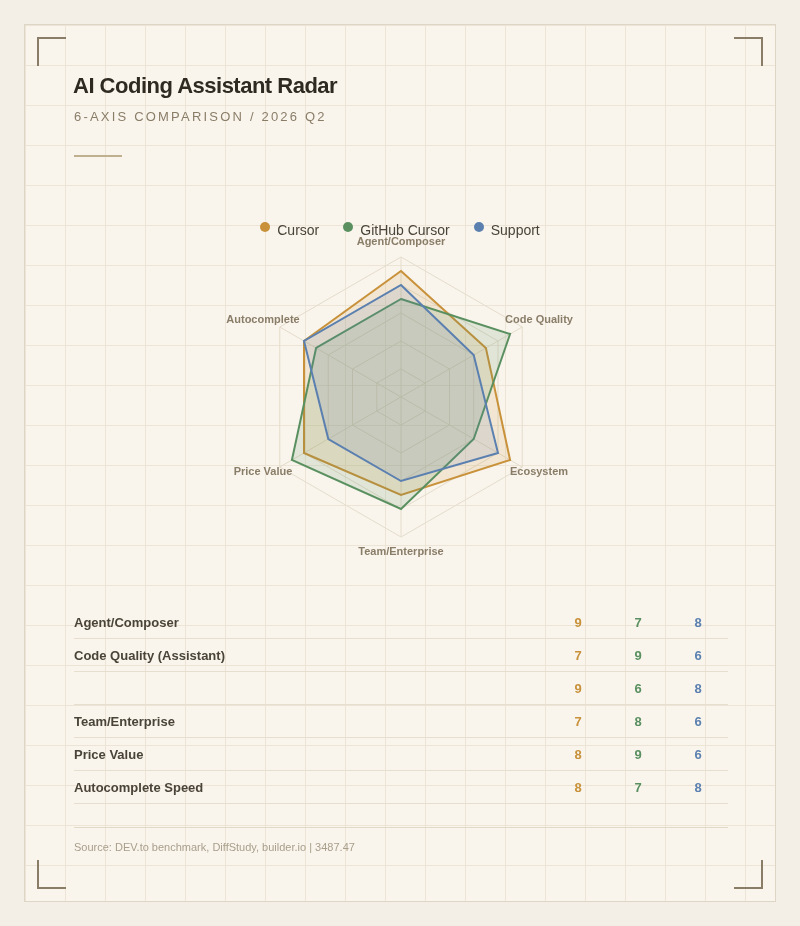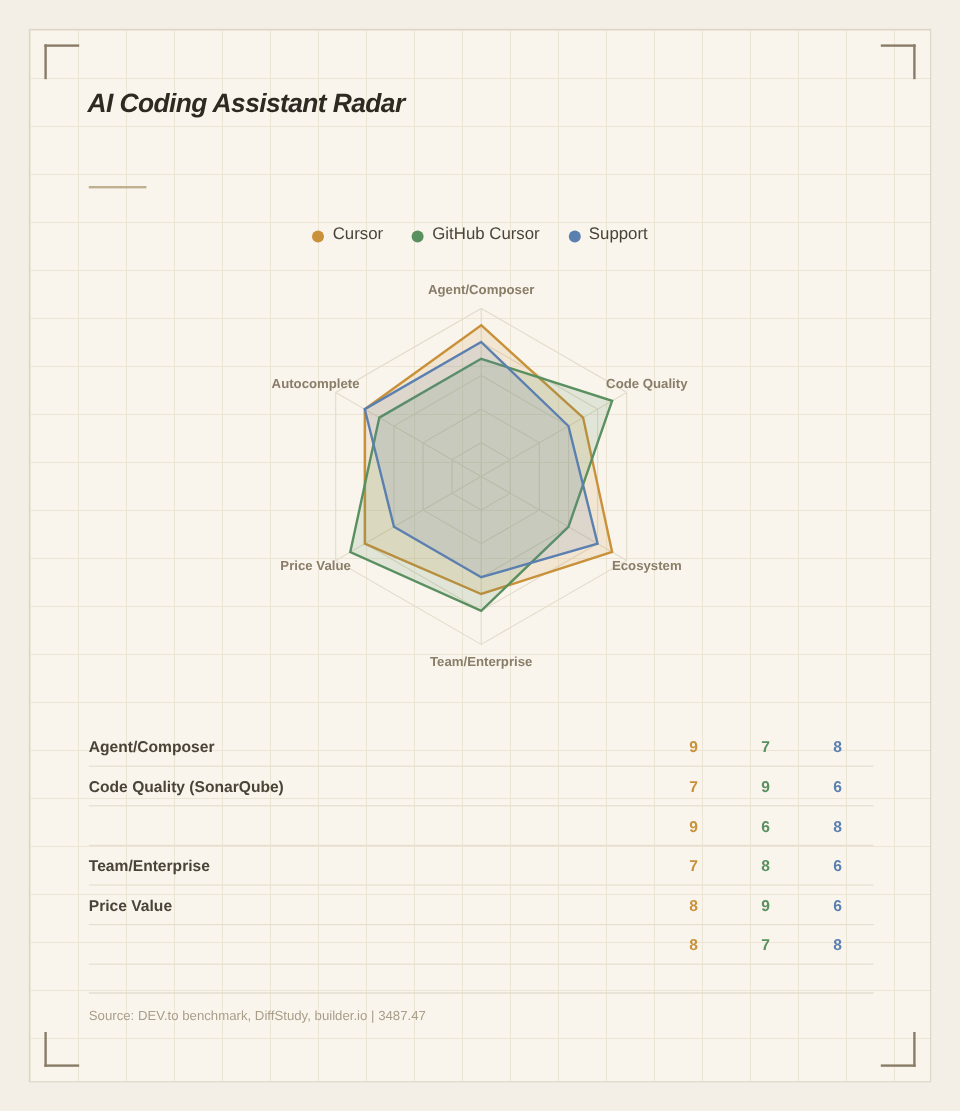--- a/index.html
+++ b/index.html
@@ -5,25 +5,25 @@
   html,body{margin:0;padding:0;}
   body{width:800px;height:926px;background:#f3efe7;position:relative;overflow:hidden;font-family:"Liberation Sans","DejaVu Sans",sans-serif;}
   .card{position:absolute;left:24px;top:24px;width:750px;height:876px;border:1px solid #ddd6c6;background-color:#f9f5ed;
     background-image:linear-gradient(to right,#ece5d6 1px,transparent 1px),linear-gradient(to bottom,#ece5d6 1px,transparent 1px);
     background-size:40px 40px;background-position:0 0;}
   .corner{position:absolute;width:27px;height:27px;border-color:#8a7d68;border-style:solid;border-width:0;}
   .c-tl{left:12px;top:12px;border-top-width:2px;border-left-width:2px;}
   .c-tr{right:12px;top:12px;border-top-width:2px;border-right-width:2px;}
   .c-bl{left:12px;bottom:12px;border-bottom-width:2px;border-left-width:2px;}
   .c-br{right:12px;bottom:12px;border-bottom-width:2px;border-right-width:2px;}
-  .title{position:absolute;left:48px;top:48px;font-size:22px;font-weight:bold;color:#2e2a22;letter-spacing:-0.5px;margin:0;font-style:italic;}
+  .title{position:absolute;left:48px;top:48px;font-size:22px;font-weight:bold;color:#2e2a22;letter-spacing:-0.5px;margin:0;}
   .subtitle{position:absolute;left:49px;top:84px;font-size:13px;color:#8a7d68;letter-spacing:2.2px;}
   .divider{position:absolute;left:49px;top:130px;width:48px;height:2px;background:#bfb08f;}
   .legend{position:absolute;left:0;top:161px;width:750px;display:flex;justify-content:center;gap:24px;font-size:14px;color:#4a4438;}
-  .legend-item{display:flex;align-items:flex-end;gap:7px;}
+  .legend-item{display:flex;align-items:flex-start;gap:7px;margin-top:36px;}
   .dot{width:10px;height:10px;border-radius:50%;display:inline-block;}
   svg.radar{position:absolute;left:-24px;top:-24px;}
   .axis-label{font-size:11px;font-weight:bold;fill:#8a7d68;font-family:"Liberation Sans","DejaVu Sans",sans-serif;}
   .table{position:absolute;left:49px;top:581px;width:654px;}
   .row{position:relative;height:32px;border-bottom:1px solid #e6dfcf;display:flex;align-items:center;}
   .row .label{font-size:13px;font-weight:bold;color:#4a4438;flex:1;}
   .row .v{position:absolute;font-size:13px;font-weight:bold;width:20px;text-align:center;top:9px;}
   .v.c{left:494px;color:#c8913a;}
   .v.g{left:554px;color:#5a9060;}
   .v.w{left:614px;color:#5b80b0;}
@@ -33,20 +33,21 @@
 </head>
 <body>
 
 <div class="card">
   <div class="corner c-tl"></div>
   <div class="corner c-tr"></div>
   <div class="corner c-bl"></div>
   <div class="corner c-br"></div>
 
   <h1 class="title">AI Coding Assistant Radar</h1>
+  <div class="subtitle">6-AXIS COMPARISON / 2026 Q2</div>
   <div class="divider"></div>
 
   <div class="legend">
     <div class="legend-item">
       <span class="dot" style="background: rgb(200, 145, 58);"></span>
       <span>Cursor</span>
     </div>
     <div class="legend-item">
       <span class="dot" style="background: rgb(90, 144, 96);"></span>
       <span>GitHub Cursor</span>
@@ -87,21 +88,21 @@
   </svg>
 
   <div class="table">
     <div class="row">
       <span class="label">Agent/Composer</span>
       <span class="v c">9</span>
       <span class="v g">7</span>
       <span class="v w">8</span>
     </div>
     <div class="row">
-      <span class="label">Code Quality (SonarQube)</span>
+      <span class="label">Code Quality (Assistant)</span>
       <span class="v c">7</span>
       <span class="v g">9</span>
       <span class="v w">6</span>
     </div>
     <div class="row">
       <span class="v c">9</span>
       <span class="v g">6</span>
       <span class="v w">8</span>
     </div>
     <div class="row">
@@ -110,20 +111,21 @@
       <span class="v g">8</span>
       <span class="v w">6</span>
     </div>
     <div class="row">
       <span class="label">Price Value</span>
       <span class="v c">8</span>
       <span class="v g">9</span>
       <span class="v w">6</span>
     </div>
     <div class="row">
+      <span class="label">Autocomplete Speed</span>
       <span class="v c">8</span>
       <span class="v g">7</span>
       <span class="v w">8</span>
     </div>
   </div>
 
   <div class="footer-line"></div>
   <div class="source">Source: DEV.to benchmark, DiffStudy, builder.io | 3487.47</div>
 </div>
 

